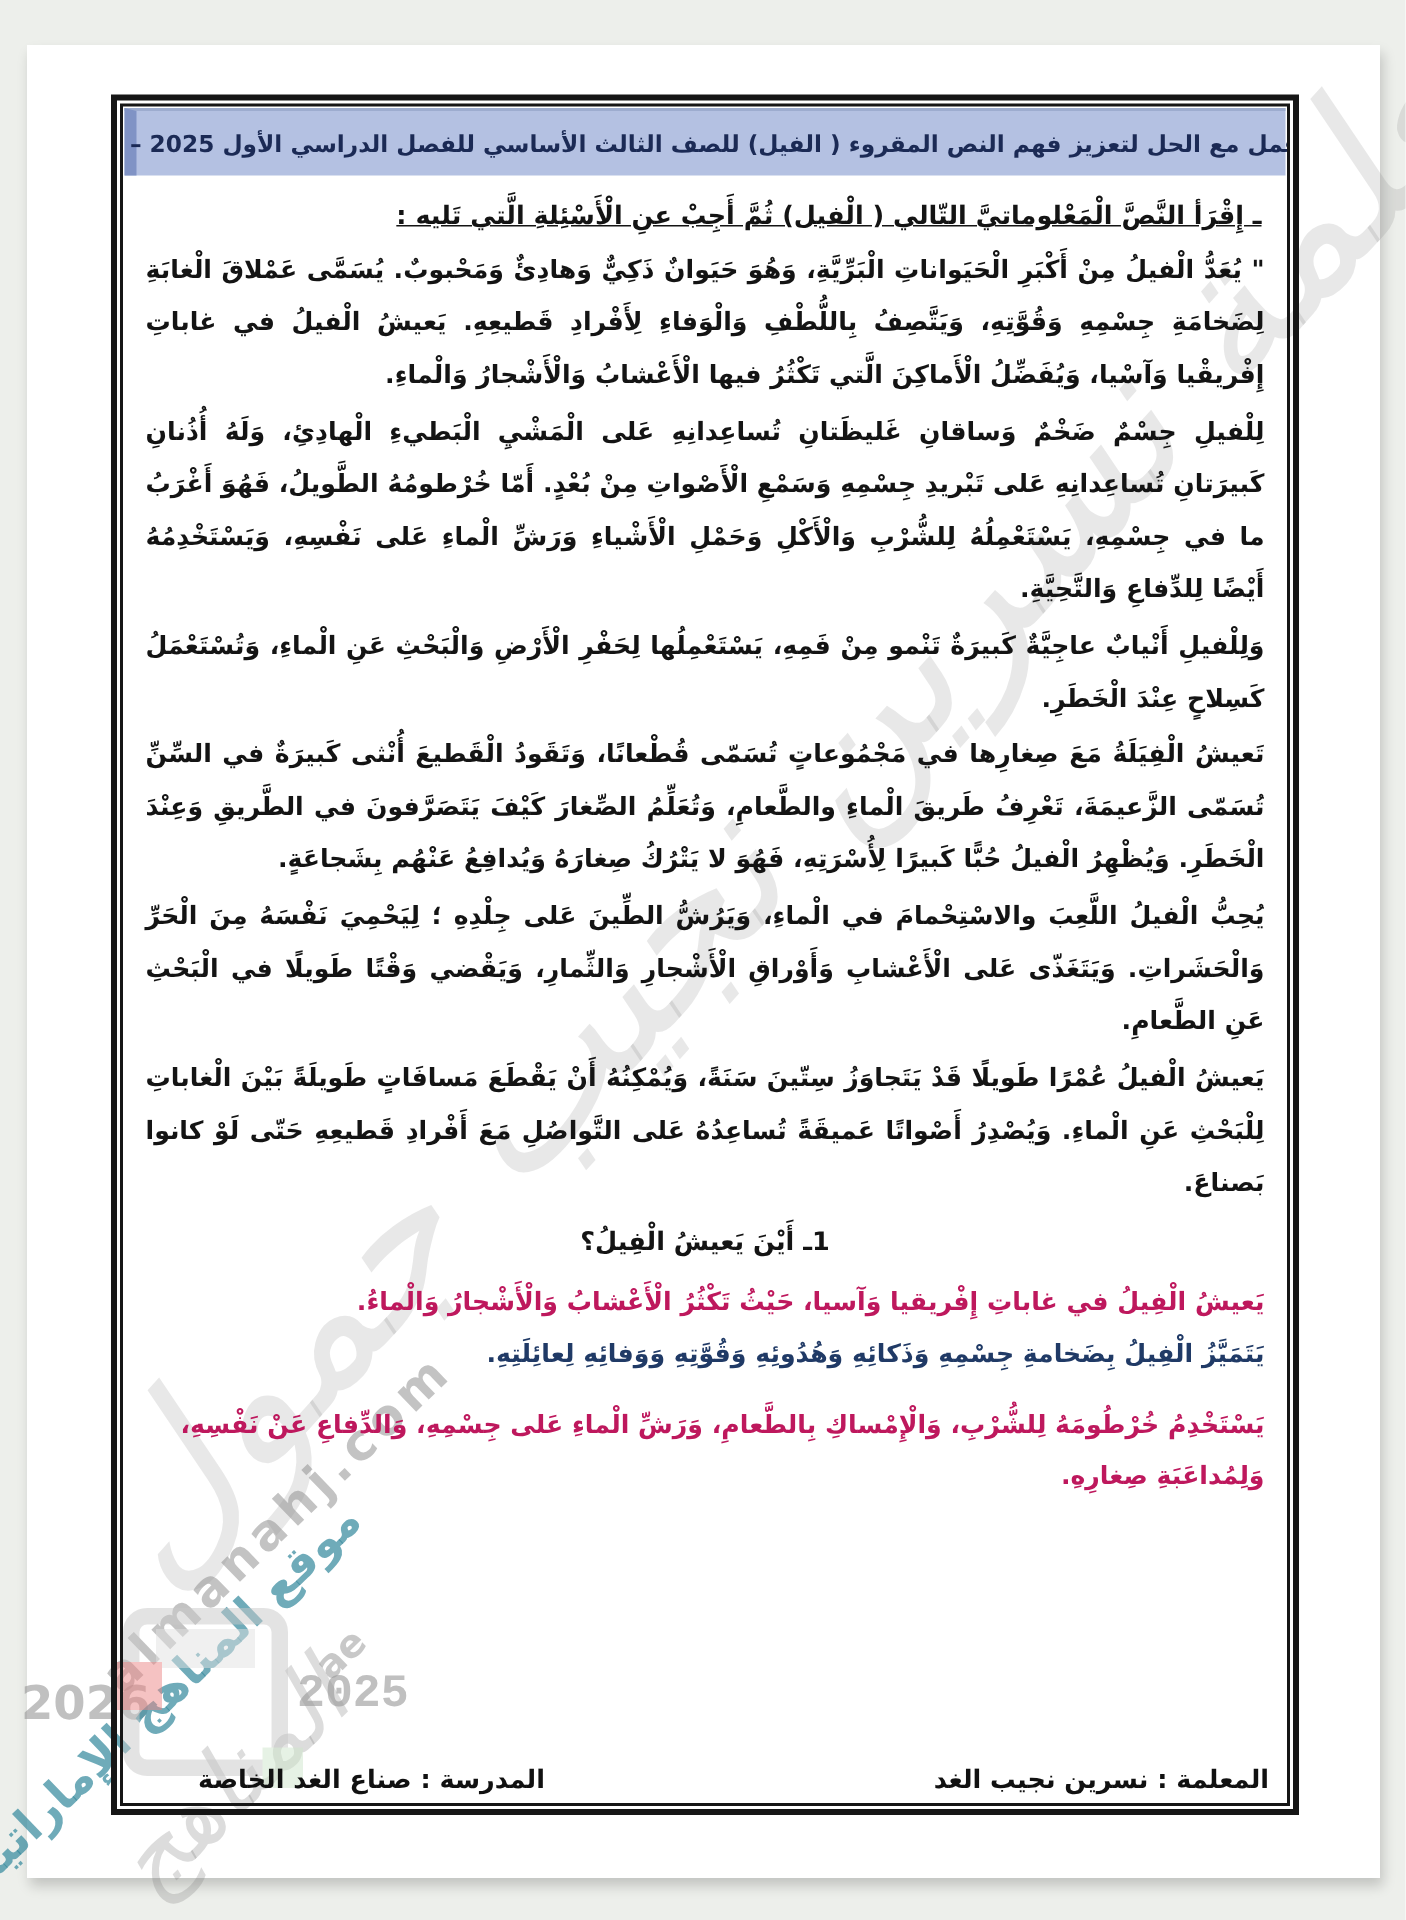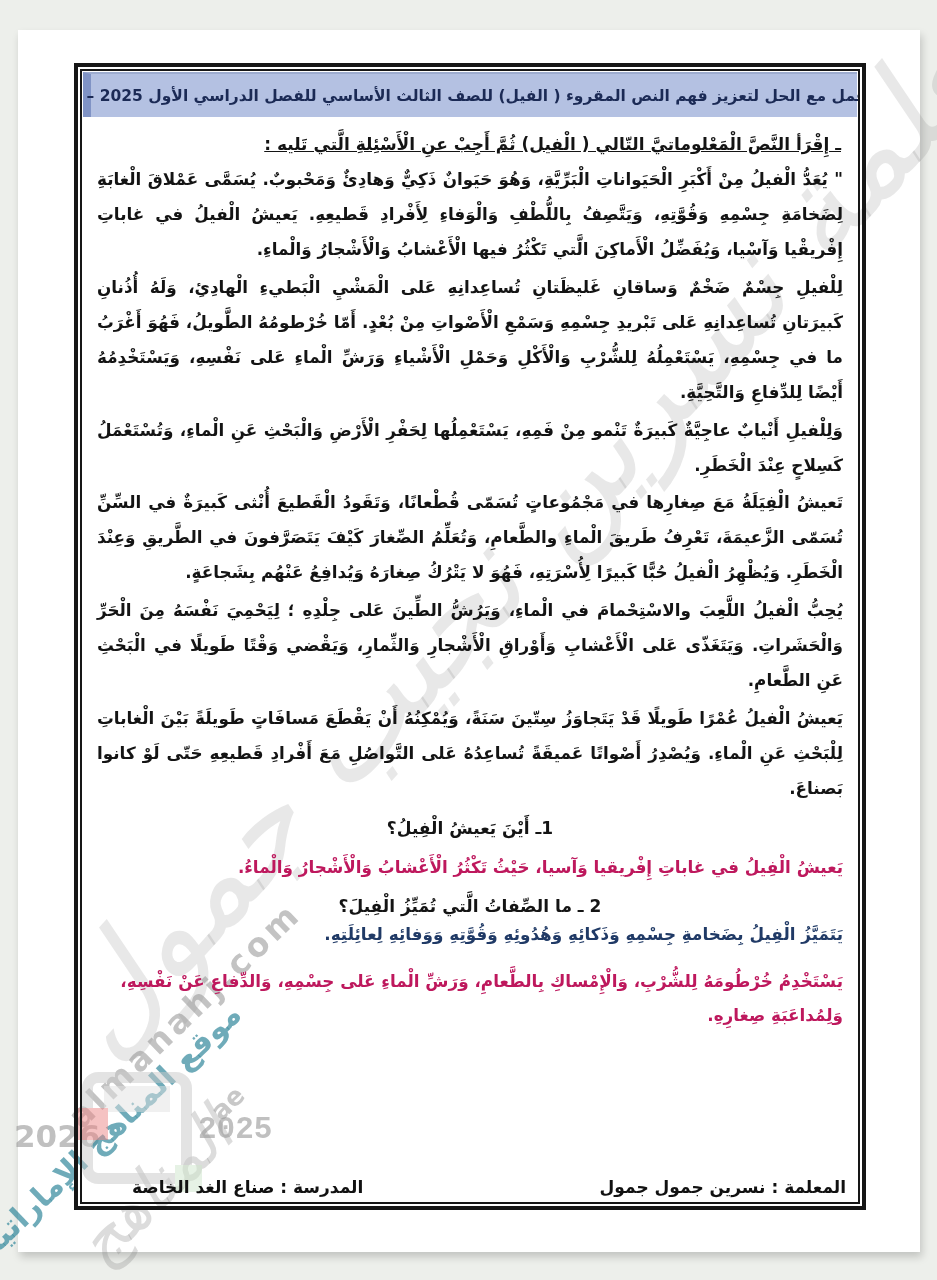--- a/index.html
+++ b/index.html
@@ -164,25 +164,24 @@
       <p class="para">" يُعَدُّ الْفيلُ مِنْ أَكْبَرِ الْحَيَواناتِ الْبَرِّيَّةِ، وَهُوَ حَيَوانٌ ذَكِيٌّ وَهادِئٌ وَمَحْبوبٌ. يُسَمَّى عَمْلاقَ الْغابَةِ لِضَخامَةِ جِسْمِهِ وَقُوَّتِهِ، وَيَتَّصِفُ بِاللُّطْفِ وَالْوَفاءِ لِأَفْرادِ قَطيعِهِ. يَعيشُ الْفيلُ في غاباتِ إِفْريقْيا وَآسْيا، وَيُفَضِّلُ الْأَماكِنَ الَّتي تَكْثُرُ فيها الْأَعْشابُ وَالْأَشْجارُ وَالْماءِ.</p>
       <p class="para">لِلْفيلِ جِسْمٌ ضَخْمٌ وَساقانِ غَليظَتانِ تُساعِدانِهِ عَلى الْمَشْيِ الْبَطيءِ الْهادِئِ، وَلَهُ أُذُنانِ كَبيرَتانِ تُساعِدانِهِ عَلى تَبْريدِ جِسْمِهِ وَسَمْعِ الْأَصْواتِ مِنْ بُعْدٍ. أَمّا خُرْطومُهُ الطَّويلُ، فَهُوَ أَغْرَبُ ما في جِسْمِهِ، يَسْتَعْمِلُهُ لِلشُّرْبِ وَالْأَكْلِ وَحَمْلِ الْأَشْياءِ وَرَشِّ الْماءِ عَلى نَفْسِهِ، وَيَسْتَخْدِمُهُ أَيْضًا لِلدِّفاعِ وَالتَّحِيَّةِ.</p>
       <p class="para">وَلِلْفيلِ أَنْيابٌ عاجِيَّةٌ كَبيرَةٌ تَنْمو مِنْ فَمِهِ، يَسْتَعْمِلُها لِحَفْرِ الْأَرْضِ وَالْبَحْثِ عَنِ الْماءِ، وَتُسْتَعْمَلُ كَسِلاحٍ عِنْدَ الْخَطَرِ.</p>
       <p class="para">تَعيشُ الْفِيَلَةُ مَعَ صِغارِها في مَجْمُوعاتٍ تُسَمّى قُطْعانًا، وَتَقَودُ الْقَطيعَ أُنْثى كَبيرَةٌ في السِّنِّ تُسَمّى الزَّعيمَةَ، تَعْرِفُ طَريقَ الْماءِ والطَّعامِ، وَتُعَلِّمُ الصِّغارَ كَيْفَ يَتَصَرَّفونَ في الطَّريقِ وَعِنْدَ الْخَطَرِ. وَيُظْهِرُ الْفيلُ حُبًّا كَبيرًا لِأُسْرَتِهِ، فَهُوَ لا يَتْرُكُ صِغارَهُ وَيُدافِعُ عَنْهُم بِشَجاعَةٍ.</p>
       <p class="para">يُحِبُّ الْفيلُ اللَّعِبَ والاسْتِحْمامَ في الْماءِ، وَيَرُشُّ الطِّينَ عَلى جِلْدِهِ ؛ لِيَحْمِيَ نَفْسَهُ مِنَ الْحَرِّ وَالْحَشَراتِ. وَيَتَغَذّى عَلى الْأَعْشابِ وَأَوْراقِ الْأَشْجارِ وَالثِّمارِ، وَيَقْضي وَقْتًا طَويلًا في الْبَحْثِ عَنِ الطَّعامِ.</p>
       <p class="para">يَعيشُ الْفيلُ عُمْرًا طَويلًا قَدْ يَتَجاوَزُ سِتّينَ سَنَةً، وَيُمْكِنُهُ أَنْ يَقْطَعَ مَسافَاتٍ طَويلَةً بَيْنَ الْغاباتِ لِلْبَحْثِ عَنِ الْماءِ. وَيُصْدِرُ أَصْواتًا عَميقَةً تُساعِدُهُ عَلى التَّواصُلِ مَعَ أَفْرادِ قَطيعِهِ حَتّى لَوْ كانوا بَصناعَ.</p>
 
       <p class="q">1ـ أَيْنَ يَعيشُ الْفِيلُ؟</p>
       <p class="ans red">يَعيشُ الْفِيلُ في غاباتِ إِفْريقيا وَآسيا، حَيْثُ تَكْثُرُ الْأَعْشابُ وَالْأَشْجارُ وَالْماءُ.</p>
 
-      <p class="q">2 ـ ما الصِّفاتُ الَّتي تُمَيِّزُ الْفِيلَ؟</p>
       <p class="ans navy">يَتَمَيَّزُ الْفِيلُ بِضَخامةِ جِسْمِهِ وَذَكائِهِ وَهُدُوئِهِ وَقُوَّتِهِ وَوَفائِهِ لِعائِلَتِهِ.</p>
 
       <p class="ans red">يَسْتَخْدِمُ خُرْطُومَهُ لِلشُّرْبِ، وَالْإِمْساكِ بِالطَّعامِ، وَرَشِّ الْماءِ عَلى جِسْمِهِ، وَالدِّفاعِ عَنْ نَفْسِهِ، وَلِمُداعَبَةِ صِغارِهِ.</p>
     </div>
 
     <div class="footer-row">
-      <span>المعلمة : نسرين جمول جمول</span>
+      <span>المعلمة : نسرين نجيب الغد</span>
       <span>المدرسة : صناع الغد الخاصة</span>
     </div>
 
   </div>
 </div>
 
 </body></html>

